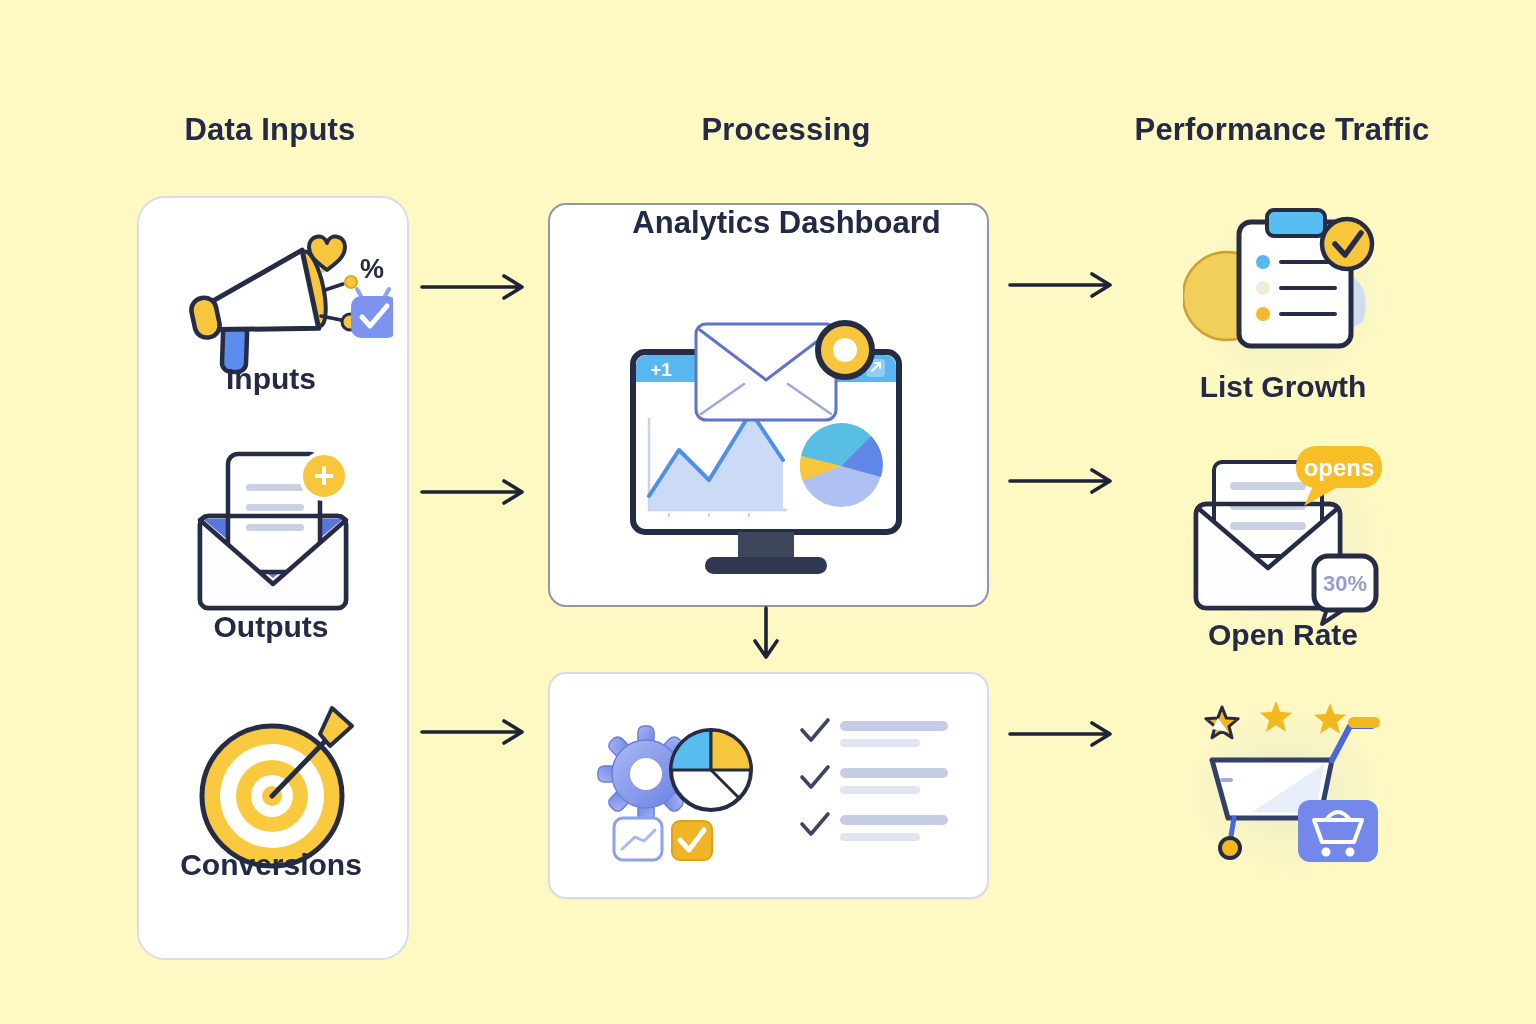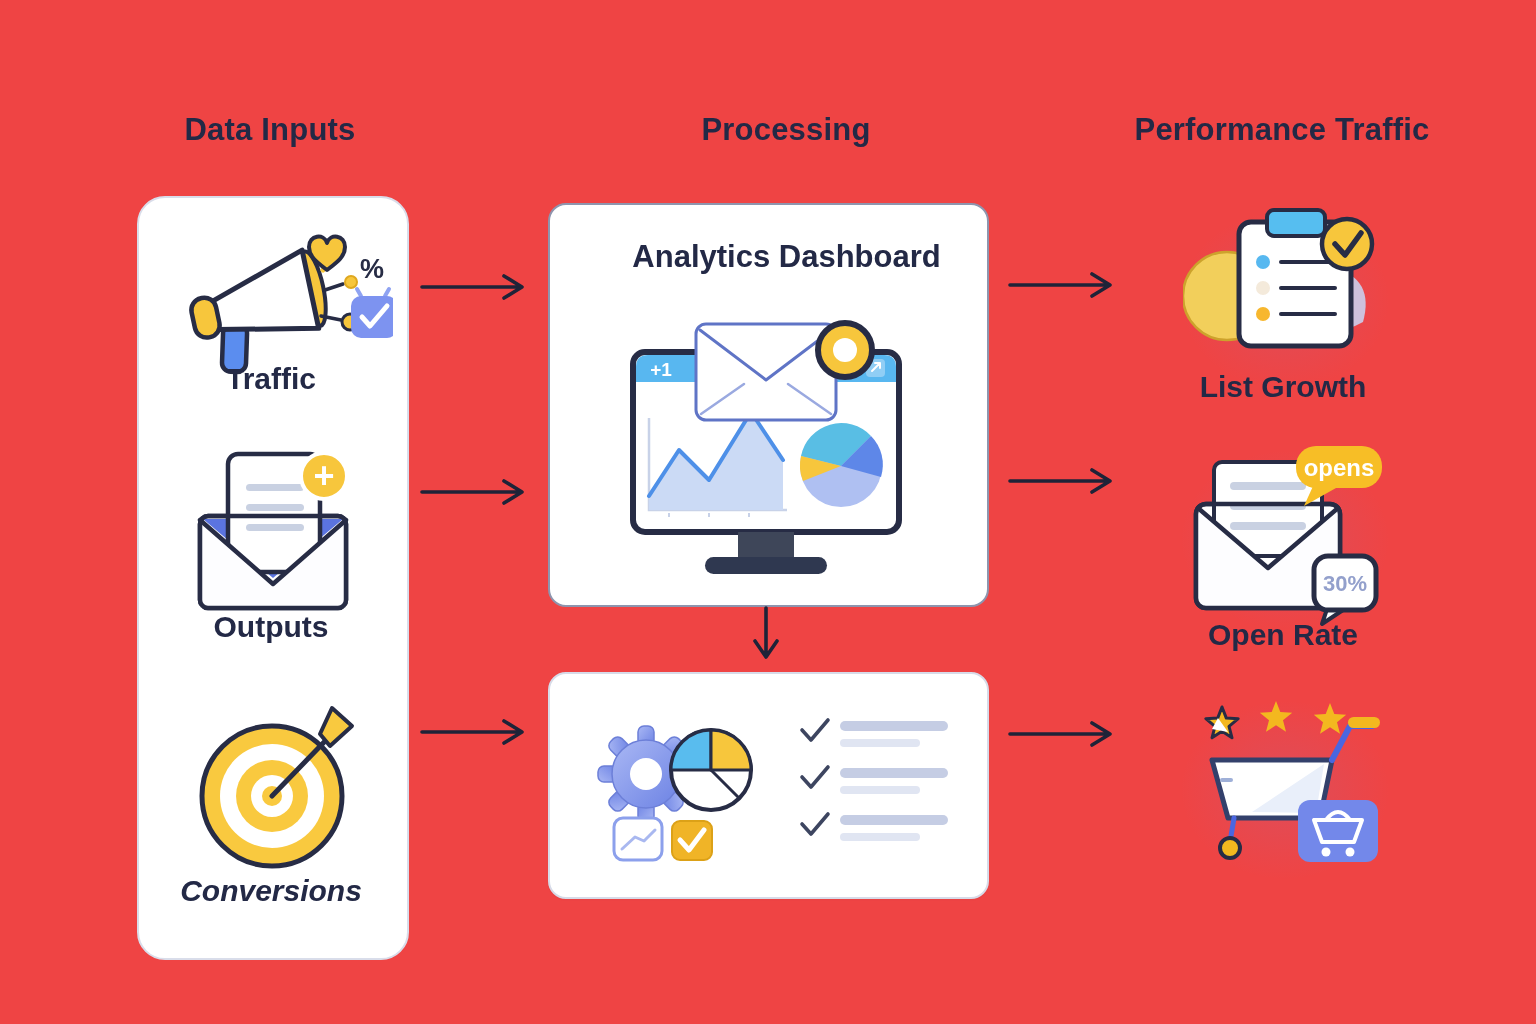--- a/index.html
+++ b/index.html
@@ -1,39 +1,39 @@
 <!DOCTYPE html>
 <html><head>
 <meta charset="utf-8">
 <style>
   html,body{margin:0;padding:0;background:#ffffff;}
   .stage{
     position:relative;width:1536px;height:1024px;margin:0 auto;
-    background:#ef4444;overflow:hidden;
+    background:#fef9c3;overflow:hidden;
     font-family:"Liberation Sans","DejaVu Sans",sans-serif;
     color:#242A43;
   }
   .abs{position:absolute;}
   .hdr{
     font-size:31px;font-weight:700;letter-spacing:.2px;
     color:#232946;text-align:center;
   }
   .lbl{
     font-size:30px;font-weight:700;color:#232946;text-align:center;
   }
   .panel{
     border:2px solid #D9DDEA;border-radius:28px;background:#ffffff;
   }
   .box{
     background:#ffffff;border-radius:18px;
   }
   .box--strong{border:2px solid #8E95AE;}
   .box--soft{border:2px solid #D7DBE8;box-shadow:0 1px 2px rgba(40,50,90,.04);}
   .box-title{
-    font-size:31px;font-weight:700;color:#232946;text-align:center;margin-top:34px;padding-left:36px;
+    font-size:31px;font-weight:700;color:#232946;text-align:center;padding-left:36px;
   }
   .glow{
     border-radius:50%;
     background:radial-gradient(closest-side, rgba(110,140,235,.13), rgba(110,140,235,0));
     pointer-events:none;
   }
   svg{display:block;}
   svg text{font-family:"Liberation Sans","DejaVu Sans",sans-serif;}
 </style>
 </head>
@@ -67,21 +67,21 @@
       <circle cx="175" cy="96" r="8" fill="#F7C63C" stroke="#272C45" stroke-width="3"></circle>
     </g>
     <path d="M152 44 C 143 37, 134 31, 134 21 C 134 9, 149 7, 152 17 C 155 7, 170 9, 170 21 C 170 31, 161 37, 152 44 Z" fill="#F7C63C" stroke="#272C45" stroke-width="4" stroke-linejoin="round"></path>
     <text x="197" y="52" font-size="27" font-weight="bold" fill="#272C45" text-anchor="middle">%</text>
     <g>
       <path d="M186 70 l-4 -7 M210 70 l4 -7" stroke="#8FA3F2" stroke-width="4" stroke-linecap="round"></path>
       <rect x="176" y="70" width="46" height="42" rx="10" fill="#7D93F0"></rect>
       <polyline points="187,91 195,100 212,80" stroke="#ffffff" stroke-width="5" fill="none" stroke-linecap="round" stroke-linejoin="round"></polyline>
     </g>
   </svg>
-  <div class="abs lbl" style="left:137px;top:362px;width:268px;">Traffic</div>
+  <div class="abs lbl" style="left:137px;top:362px;width:268px;">Inputs</div>
 
   <svg class="abs" style="left:178px;top:440px;" width="190" height="178" viewBox="0 0 190 178">
     <rect x="22" y="76" width="146" height="92" rx="8" fill="#ffffff" stroke="#272C45" stroke-width="4.5"></rect>
     <polygon points="25,79 165,79 95,138" fill="#5B74E0"></polygon>
     <g>
       <rect x="50" y="14" width="92" height="118" rx="10" fill="#ffffff" stroke="#272C45" stroke-width="4.5"></rect>
       <rect x="68" y="44" width="58" height="7" rx="3.5" fill="#C9D1E2"></rect>
       <rect x="68" y="64" width="58" height="7" rx="3.5" fill="#C9D1E2"></rect>
       <rect x="68" y="84" width="58" height="7" rx="3.5" fill="#C9D1E2"></rect>
     </g>
@@ -97,21 +97,21 @@
 
   <svg class="abs" style="left:180px;top:696px;" width="190" height="178" viewBox="0 0 190 178">
     <circle cx="92" cy="100" r="70" fill="#F9C93F" stroke="#272C45" stroke-width="5"></circle>
     <circle cx="92" cy="100" r="52" fill="#ffffff"></circle>
     <circle cx="92" cy="100" r="36" fill="#F9C93F"></circle>
     <circle cx="92" cy="100" r="21" fill="#ffffff"></circle>
     <circle cx="92" cy="100" r="10" fill="#F9C93F"></circle>
     <path d="M92 100 L150 40" stroke="#272C45" stroke-width="5" stroke-linecap="round"></path>
     <polygon points="140,38 152,12 172,30 150,50" fill="#F9C93F" stroke="#272C45" stroke-width="4" stroke-linejoin="round"></polygon>
   </svg>
-  <div class="abs lbl" style="left:137px;top:874px;width:268px;font-style:italic;">Conversions</div>
+  <div class="abs lbl" style="left:137px;top:848px;width:268px;">Conversions</div>
 
   <svg class="abs" style="left:420px;top:272px;" width="112" height="30" viewBox="0 0 112 30">
     <path d="M2 15 H100 M84 4 L102 15 L84 26" stroke="#1E2338" stroke-width="3.6" fill="none" stroke-linecap="round" stroke-linejoin="round"></path>
   </svg>
   <svg class="abs" style="left:420px;top:477px;" width="112" height="30" viewBox="0 0 112 30">
     <path d="M2 15 H100 M84 4 L102 15 L84 26" stroke="#1E2338" stroke-width="3.6" fill="none" stroke-linecap="round" stroke-linejoin="round"></path>
   </svg>
   <svg class="abs" style="left:420px;top:717px;" width="112" height="30" viewBox="0 0 112 30">
     <path d="M2 15 H100 M84 4 L102 15 L84 26" stroke="#1E2338" stroke-width="3.6" fill="none" stroke-linecap="round" stroke-linejoin="round"></path>
   </svg>

